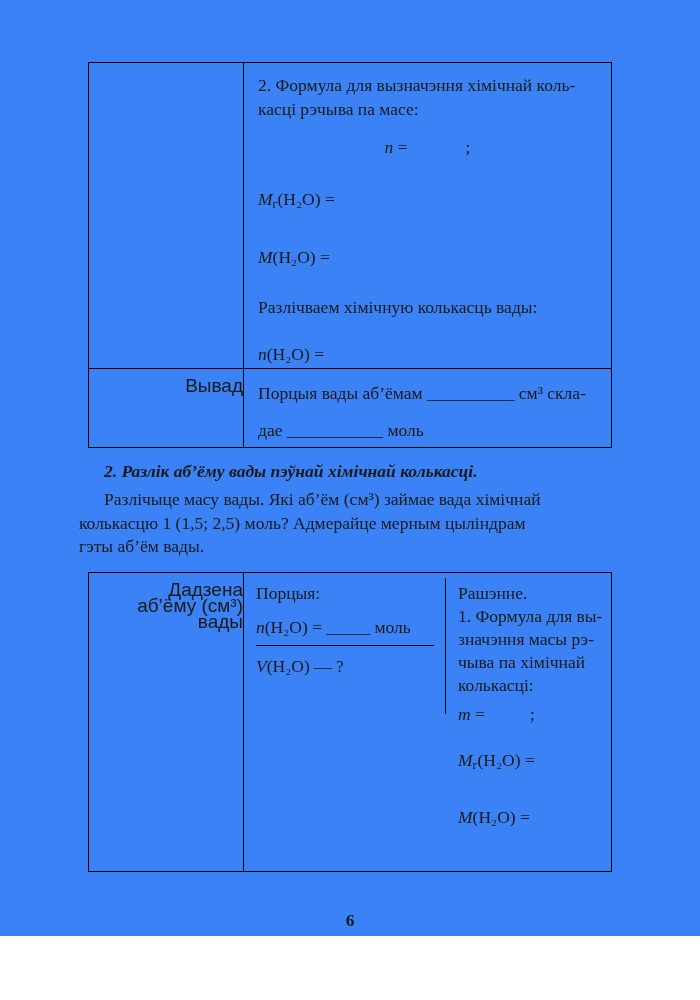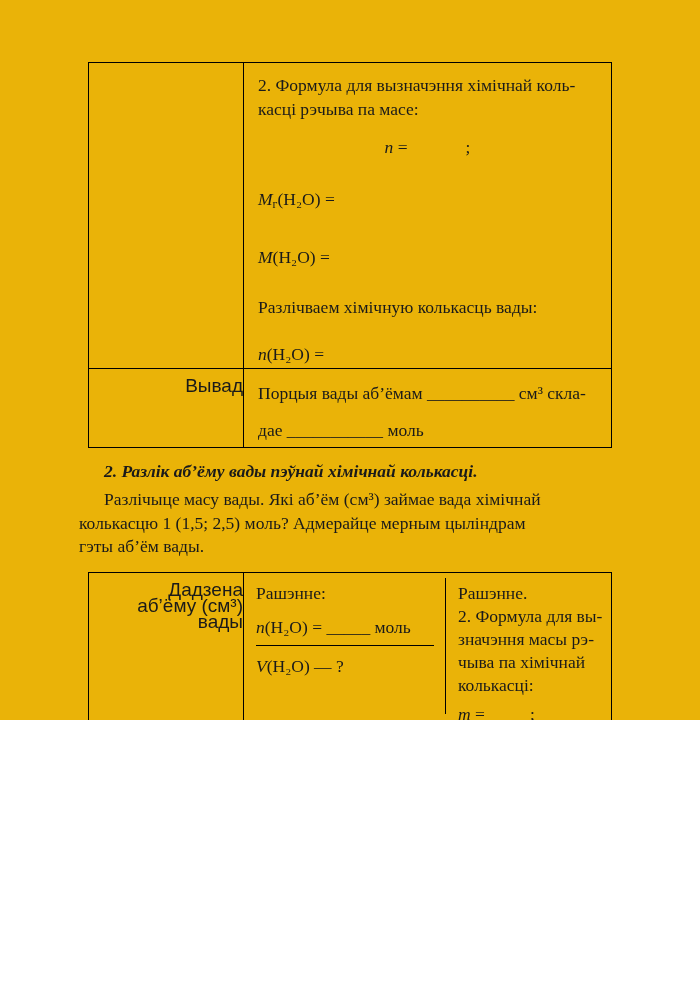--- a/index.html
+++ b/index.html
@@ -1,21 +1,21 @@
 <!DOCTYPE html>
 <html><head>
 <meta charset="utf-8">
 <style>
   * { margin: 0; padding: 0; box-sizing: border-box; }
   html, body { background: #ffffff; }
   .page {
     position: relative;
     width: 700px;
-    height: 720px;
-    background: #eab308;
+    height: 936px;
+    background: #3b82f6;
     color: #1a1a1a;
     font-family: "Liberation Serif", serif;
     font-size: 17.5px;
     overflow: hidden;
   }
 
   
   .tbl {
     position: absolute;
     left: 88px;
@@ -172,33 +172,33 @@
   <div class="tbl" id="table2">
     <div class="t-row t2-row">
 
       <div class="cell-left">
         <span>Дадзена</span><br>
         <span>аб’ёму (см³)</span><br>
         <span>вады</span>
       </div>
 
       <div class="cell-given">
-        <div class="given-title">Рашэнне:</div>
+        <div class="given-title">Порцыя:</div>
         <div class="eq given-eq">
           <i>n</i><span>(H₂O) = </span><span>_____</span><span> моль</span>
         </div>
         <hr class="given-rule">
         <div class="eq find-eq">
           <i>V</i><span>(H₂O) — ?</span>
         </div>
       </div>
 
       <div class="cell-solution">
         <div class="sol-title">Рашэнне.</div>
-        <div class="sol-line">2. Формула для вы-</div>
+        <div class="sol-line">1. Формула для вы-</div>
         <div class="sol-line">значэння масы рэ-</div>
         <div class="sol-line">чыва па хімічнай</div>
         <div class="sol-line">колькасці:</div>
 
         <div class="eq mt-msmall">
           <i>m</i><span> =</span><span class="semi-narrow">;</span>
         </div>
 
         <div class="eq mt-mg2">
           <i>M</i><sub>г</sub><span>(H₂O) =</span>

